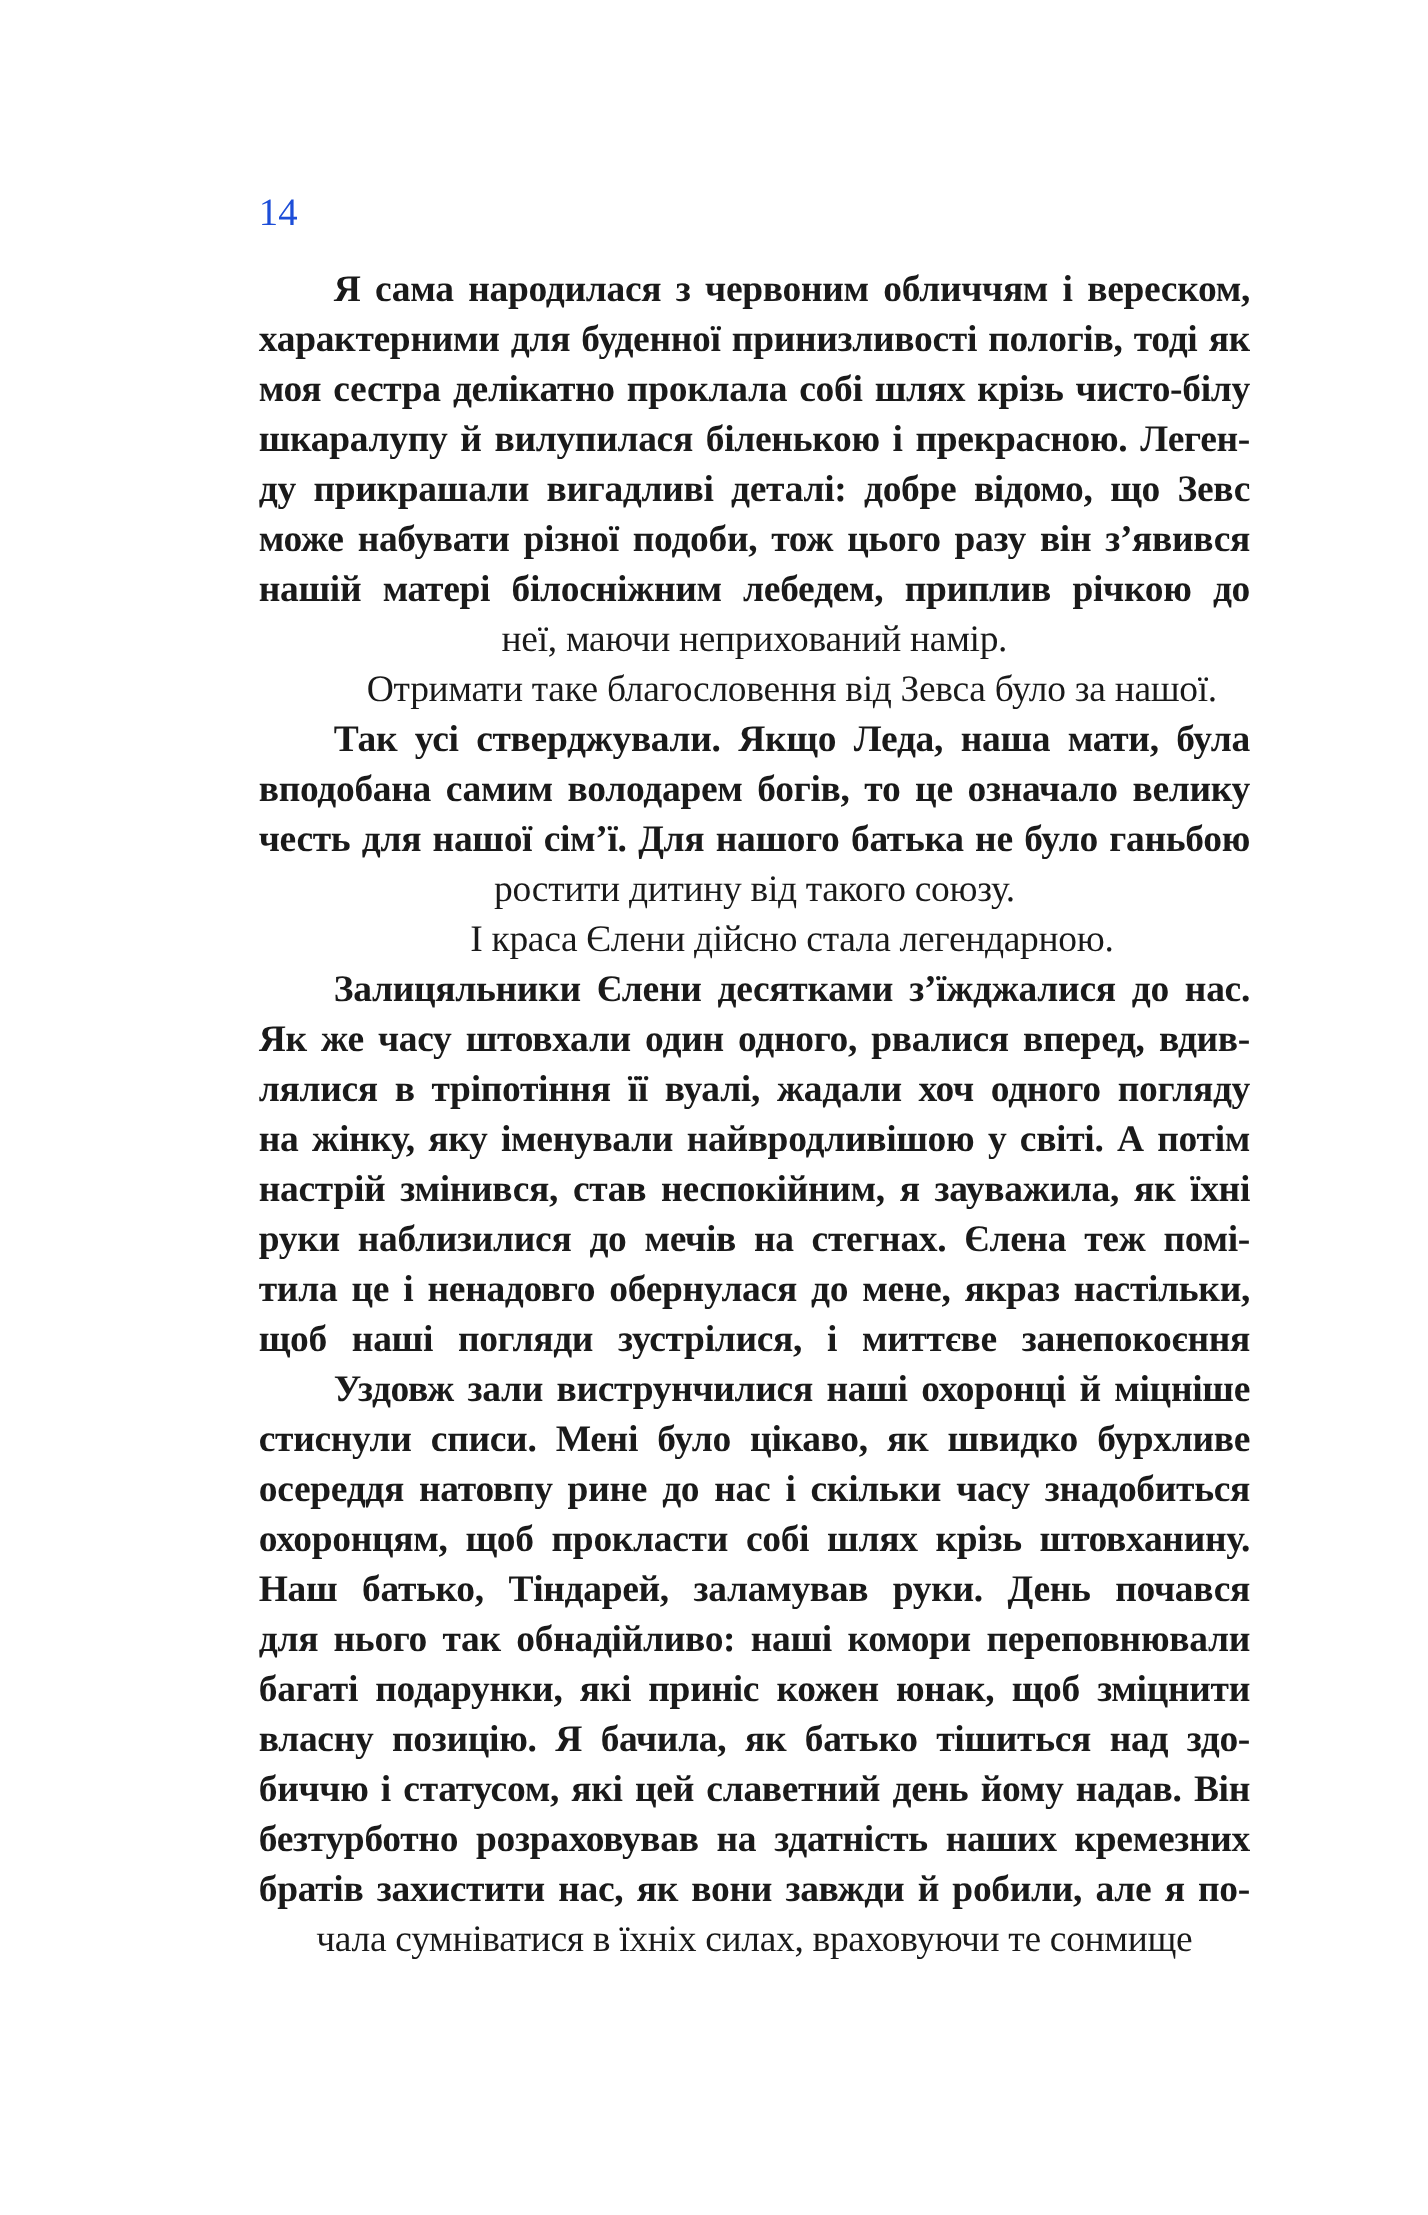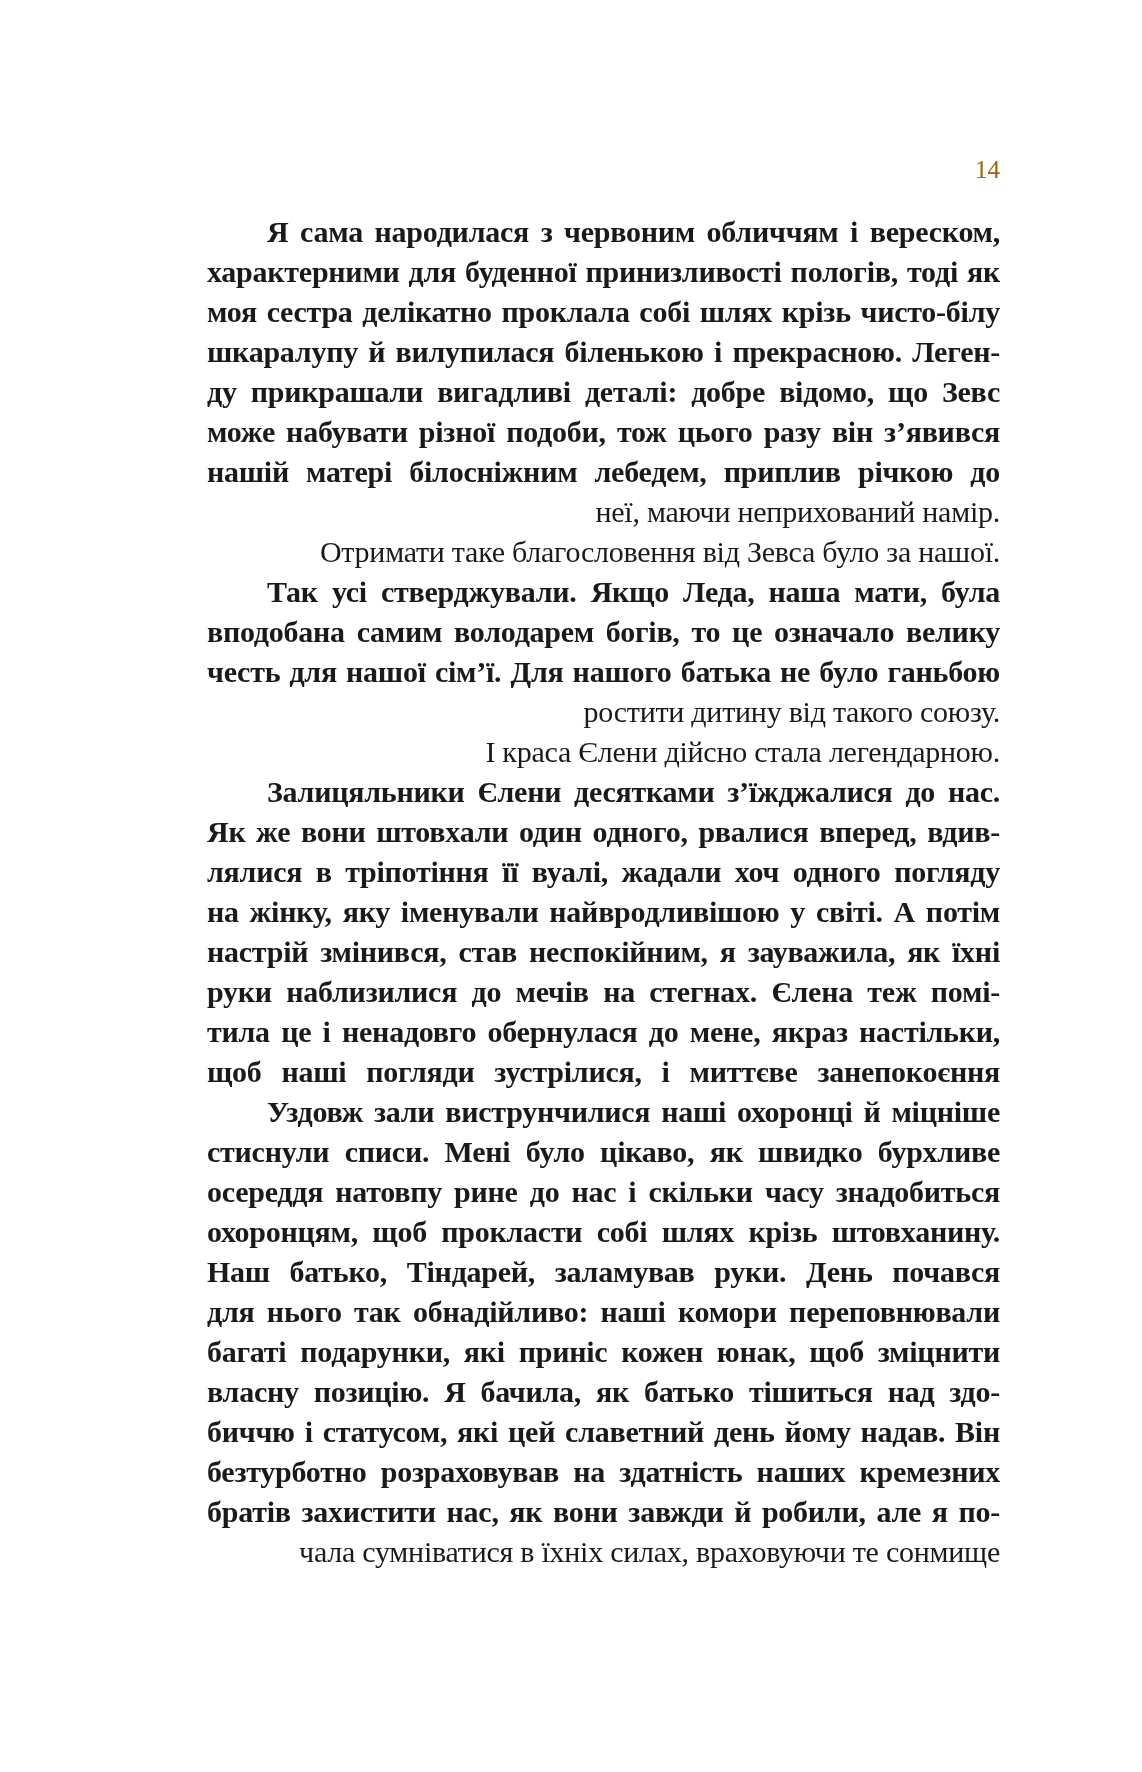--- a/index.html
+++ b/index.html
@@ -14,24 +14,24 @@
     background: #ffffff;
     overflow: hidden;
     font-family: "Liberation Serif", "DejaVu Serif", serif;
     color: #1a1a1a;
   }
   .page-number {
     position: absolute;
     top: 152px;
     left: 207px;
     width: 793px;
-    text-align: right;
-    font-size: 25px;
+    text-align: left;
+    font-size: 31px;
     line-height: 36px;
-    color: #a16207;
+    color: #1d4ed8;
   }
   .text-block {
     position: absolute;
     top: 212px;
     left: 207px;
     width: 793px;
   }
   .paragraph {
     margin: 0;
     padding: 0;
@@ -45,21 +45,21 @@
   }
   .line.just {
     text-align: justify;
     text-align-last: justify;
     font-weight: bold;
   }
   .line.first {
     text-indent: 60px;
   }
   .line.last {
-    text-align: right;
+    text-align: center;
     white-space: nowrap;
   }
 </style>
 </head>
 <body>
 
 <div class="page">
   <div class="page-number">14</div>
   <div class="text-block" id="text-block">
       <div class="paragraph">
@@ -79,21 +79,21 @@
         <div class="line first just">Так усі стверджували. Якщо Леда, наша мати, була</div>
         <div class="line just">вподобана самим володарем богів, то це означало велику</div>
         <div class="line just">честь для нашої сім’ї. Для нашого батька не було ганьбою</div>
         <div class="line last">ростити дитину від такого союзу.</div>
       </div>
       <div class="paragraph">
         <div class="line first last">І краса Єлени дійсно стала легендарною.</div>
       </div>
       <div class="paragraph">
         <div class="line first just">Залицяльники Єлени десятками з’їжджалися до нас.</div>
-        <div class="line just">Як же вони штовхали один одного, рвалися вперед, вдив-</div>
+        <div class="line just">Як же часу штовхали один одного, рвалися вперед, вдив-</div>
         <div class="line just">лялися в тріпотіння її вуалі, жадали хоч одного погляду</div>
         <div class="line just">на жінку, яку іменували найвродливішою у світі. А потім</div>
         <div class="line just">настрій змінився, став неспокійним, я зауважила, як їхні</div>
         <div class="line just">руки наблизилися до мечів на стегнах. Єлена теж помі-</div>
         <div class="line just">тила це і ненадовго обернулася до мене, якраз настільки,</div>
         <div class="line just">щоб наші погляди зустрілися, і миттєве занепокоєння</div>
       </div>
       <div class="paragraph">
         <div class="line first just">Уздовж зали виструнчилися наші охоронці й міцніше</div>
         <div class="line just">стиснули списи. Мені було цікаво, як швидко бурхливе</div>

